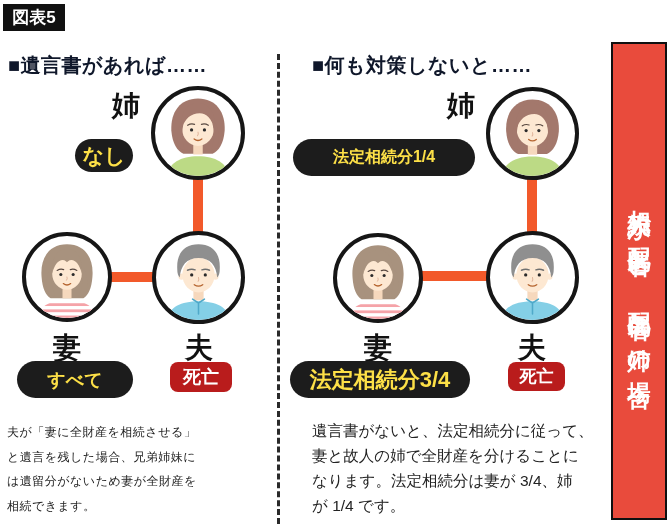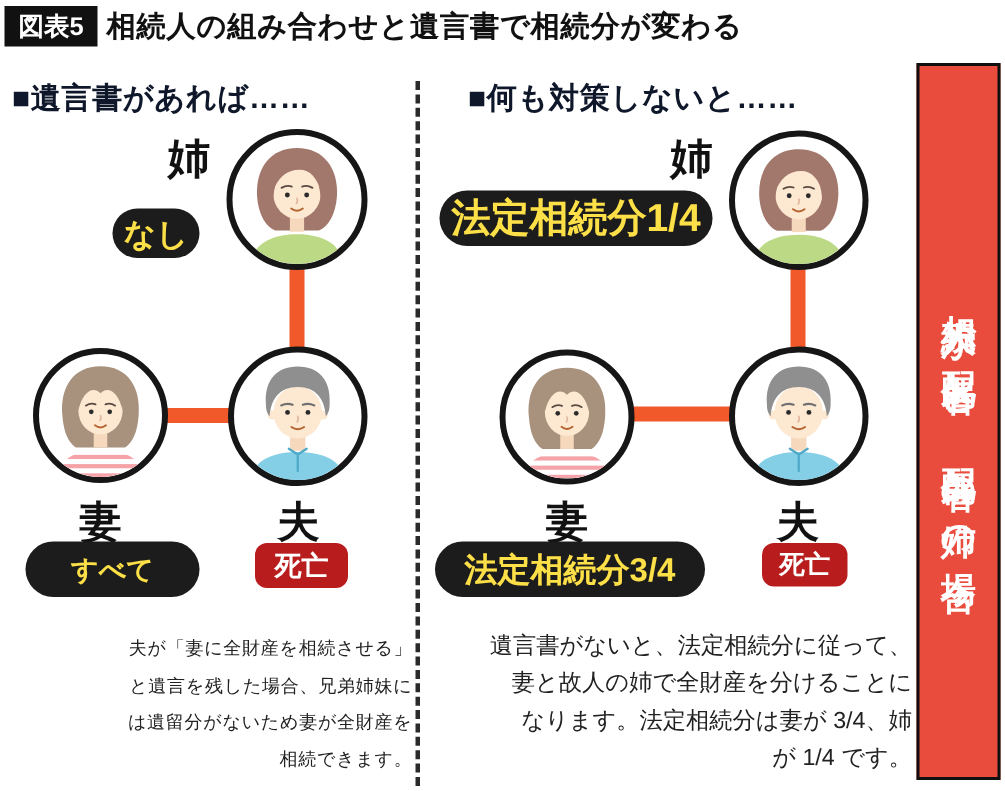--- a/index.html
+++ b/index.html
@@ -1,21 +1,21 @@
 <!DOCTYPE html>
 <html><head>
 <meta charset="utf-8">
 <style>
   html,body { margin:0; padding:0; background:#ffffff; }
   .stage {
     position:relative; width:670px; height:527px; background:#ffffff;
     font-family:"Liberation Sans","DejaVu Sans",sans-serif;
     overflow:hidden;
   }
-  .abs { position:absolute;text-align:right; }
+  .abs { position:absolute; }
 
   
   .fig-tag {
     left:3px; top:4px; width:62px; height:27px;
     background:#111111; color:#ffffff;
     display:flex; align-items:center; justify-content:center;
     font-size:17px; font-weight:bold;
   }
   .page-title {
     left:71px; top:4px; font-size:19.5px; font-weight:bold; color:#111111;
@@ -133,21 +133,20 @@
       <path d="M54,41 q4.5,-1.5 9,0.5" stroke="#707070" stroke-width="1.7" fill="none" stroke-linecap="round"></path>
       <path d="M50,50 q1,3 -0.5,4.5" stroke="#e0b49a" stroke-width="1.2" fill="none" stroke-linecap="round"></path>
       <path d="M45,58.5 q5,3.5 10,0" stroke="#b5642f" stroke-width="1.5" fill="none" stroke-linecap="round"></path>
     </symbol>
   </defs>
 </svg>
 
 <div class="stage">
 
   <div class="abs fig-tag">図表5</div>
-  <div class="abs page-title">相続人の組み合わせと遺言書で相続分が変わる</div>
 
   <div class="abs divider"></div>
 
   <div>
     <div class="abs panel-header" style="left:8px; top:52px;">■遺言書があれば……</div>
 
     <div class="abs connector" style="left:193px; top:176px; width:10px; height:60px;"></div>
     <div class="abs connector" style="left:108px; top:272px; width:48px; height:10px;"></div>
 
     <div class="abs name-label" style="left:112px; top:92px;">姉</div>
@@ -185,21 +184,21 @@
 
     <div class="abs connector" style="left:527px; top:176px; width:10px; height:60px;"></div>
     <div class="abs connector" style="left:420px; top:271px; width:70px; height:10px;"></div>
 
     <div class="abs name-label" style="left:447px; top:92px;">姉</div>
     <div class="abs avatar" style="left:486px; top:87px; width:93px; height:93px;">
       <svg>
           <use href="#av-sister"></use>
         </svg>
     </div>
-    <div class="abs pill pill-black" style="left:293px; top:127px; width:182px; height:37px; font-size:26px;">法定相続分1/4</div>
+    <div class="abs pill pill-black" style="left:293px; top:139px; width:182px; height:37px; font-size:16px;">法定相続分1/4</div>
 
     <div class="abs avatar" style="left:333px; top:233px; width:90px; height:90px;">
       <svg>
           <use href="#av-wife"></use>
         </svg>
     </div>
     <div class="abs name-label" style="left:364px; top:334px;">妻</div>
     <div class="abs pill pill-black" style="left:290px; top:361px; width:180px; height:37px; font-size:22px;">法定相続分3/4</div>
 
     <div class="abs avatar" style="left:486px; top:231px; width:93px; height:93px;">

